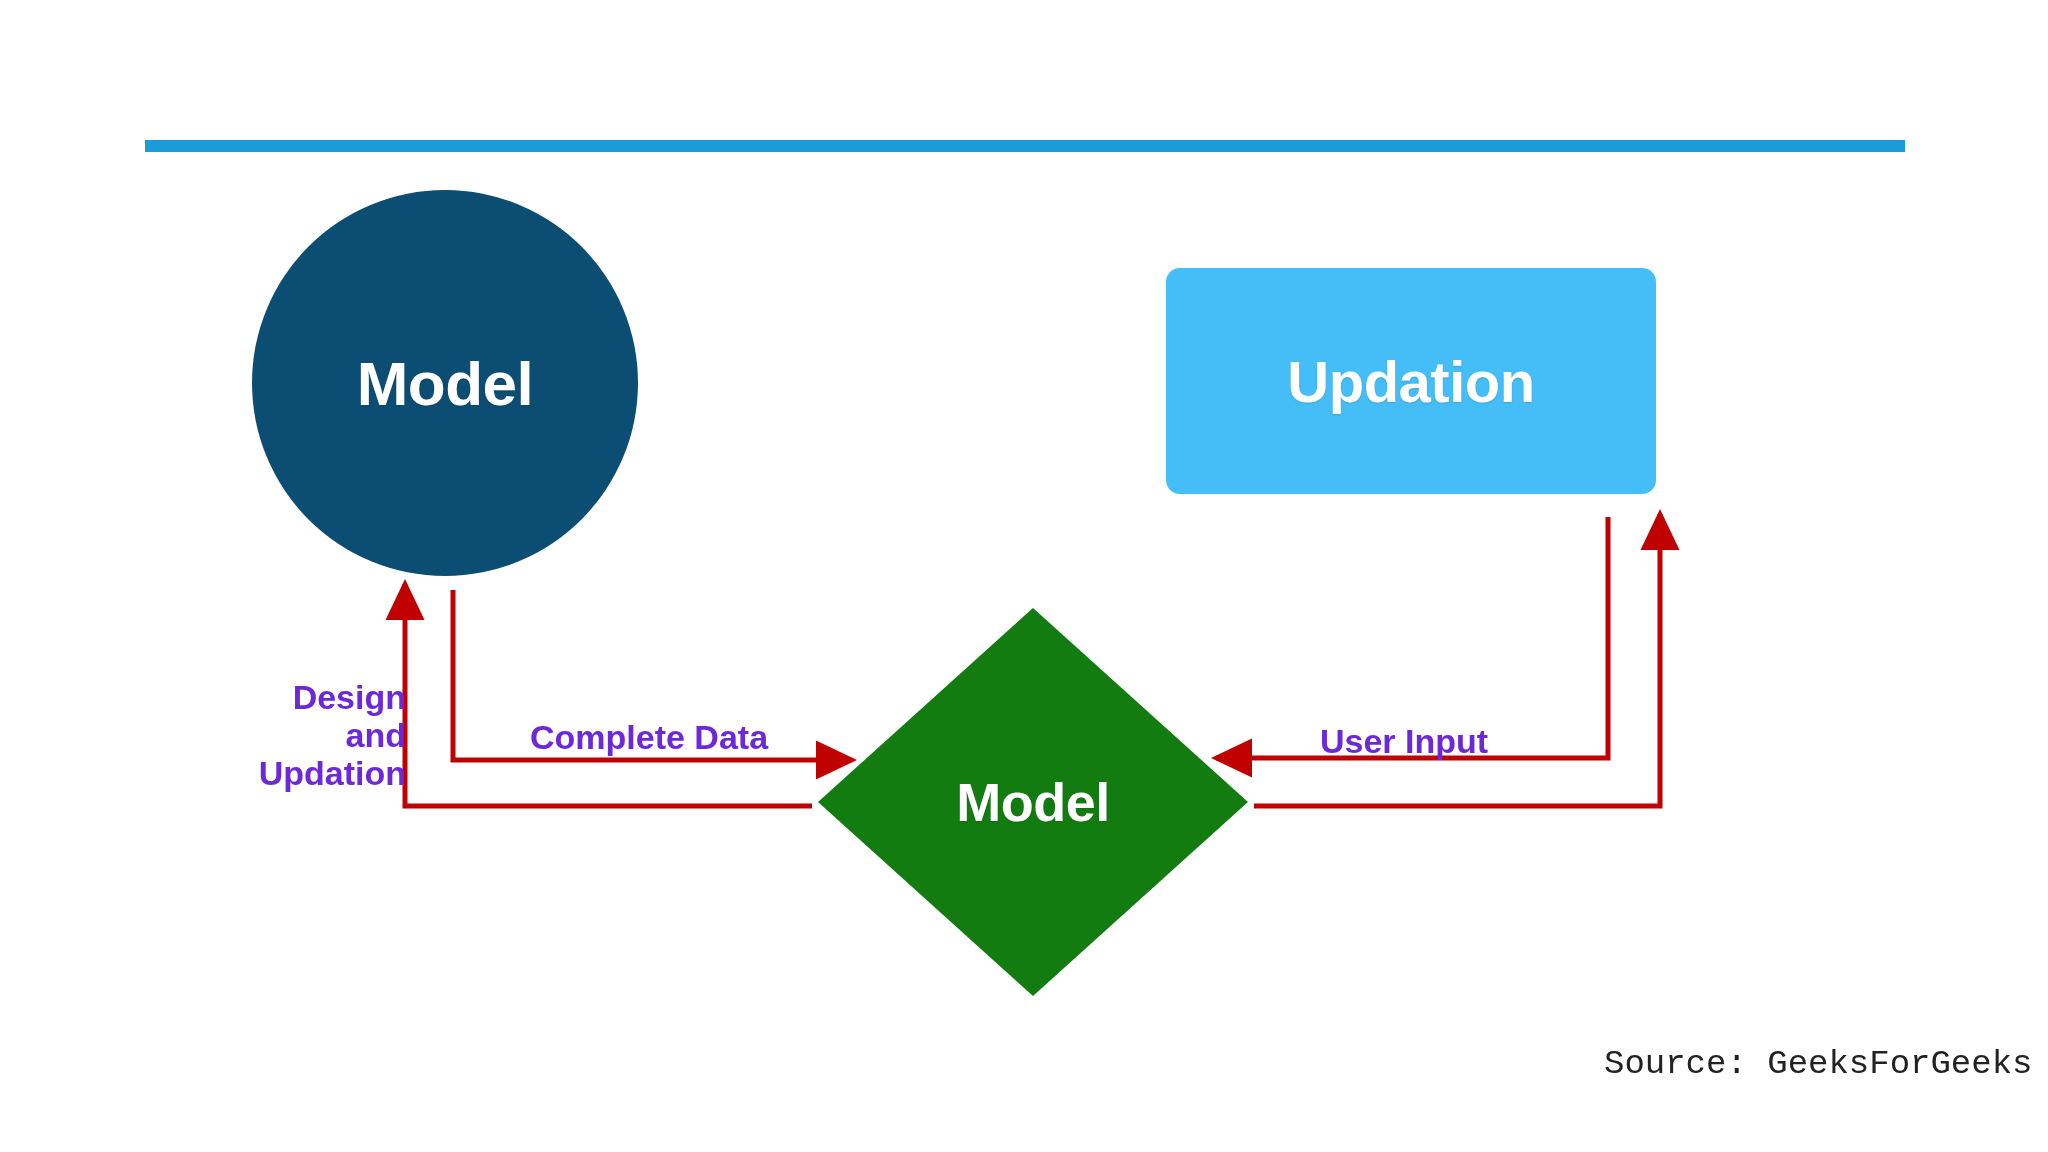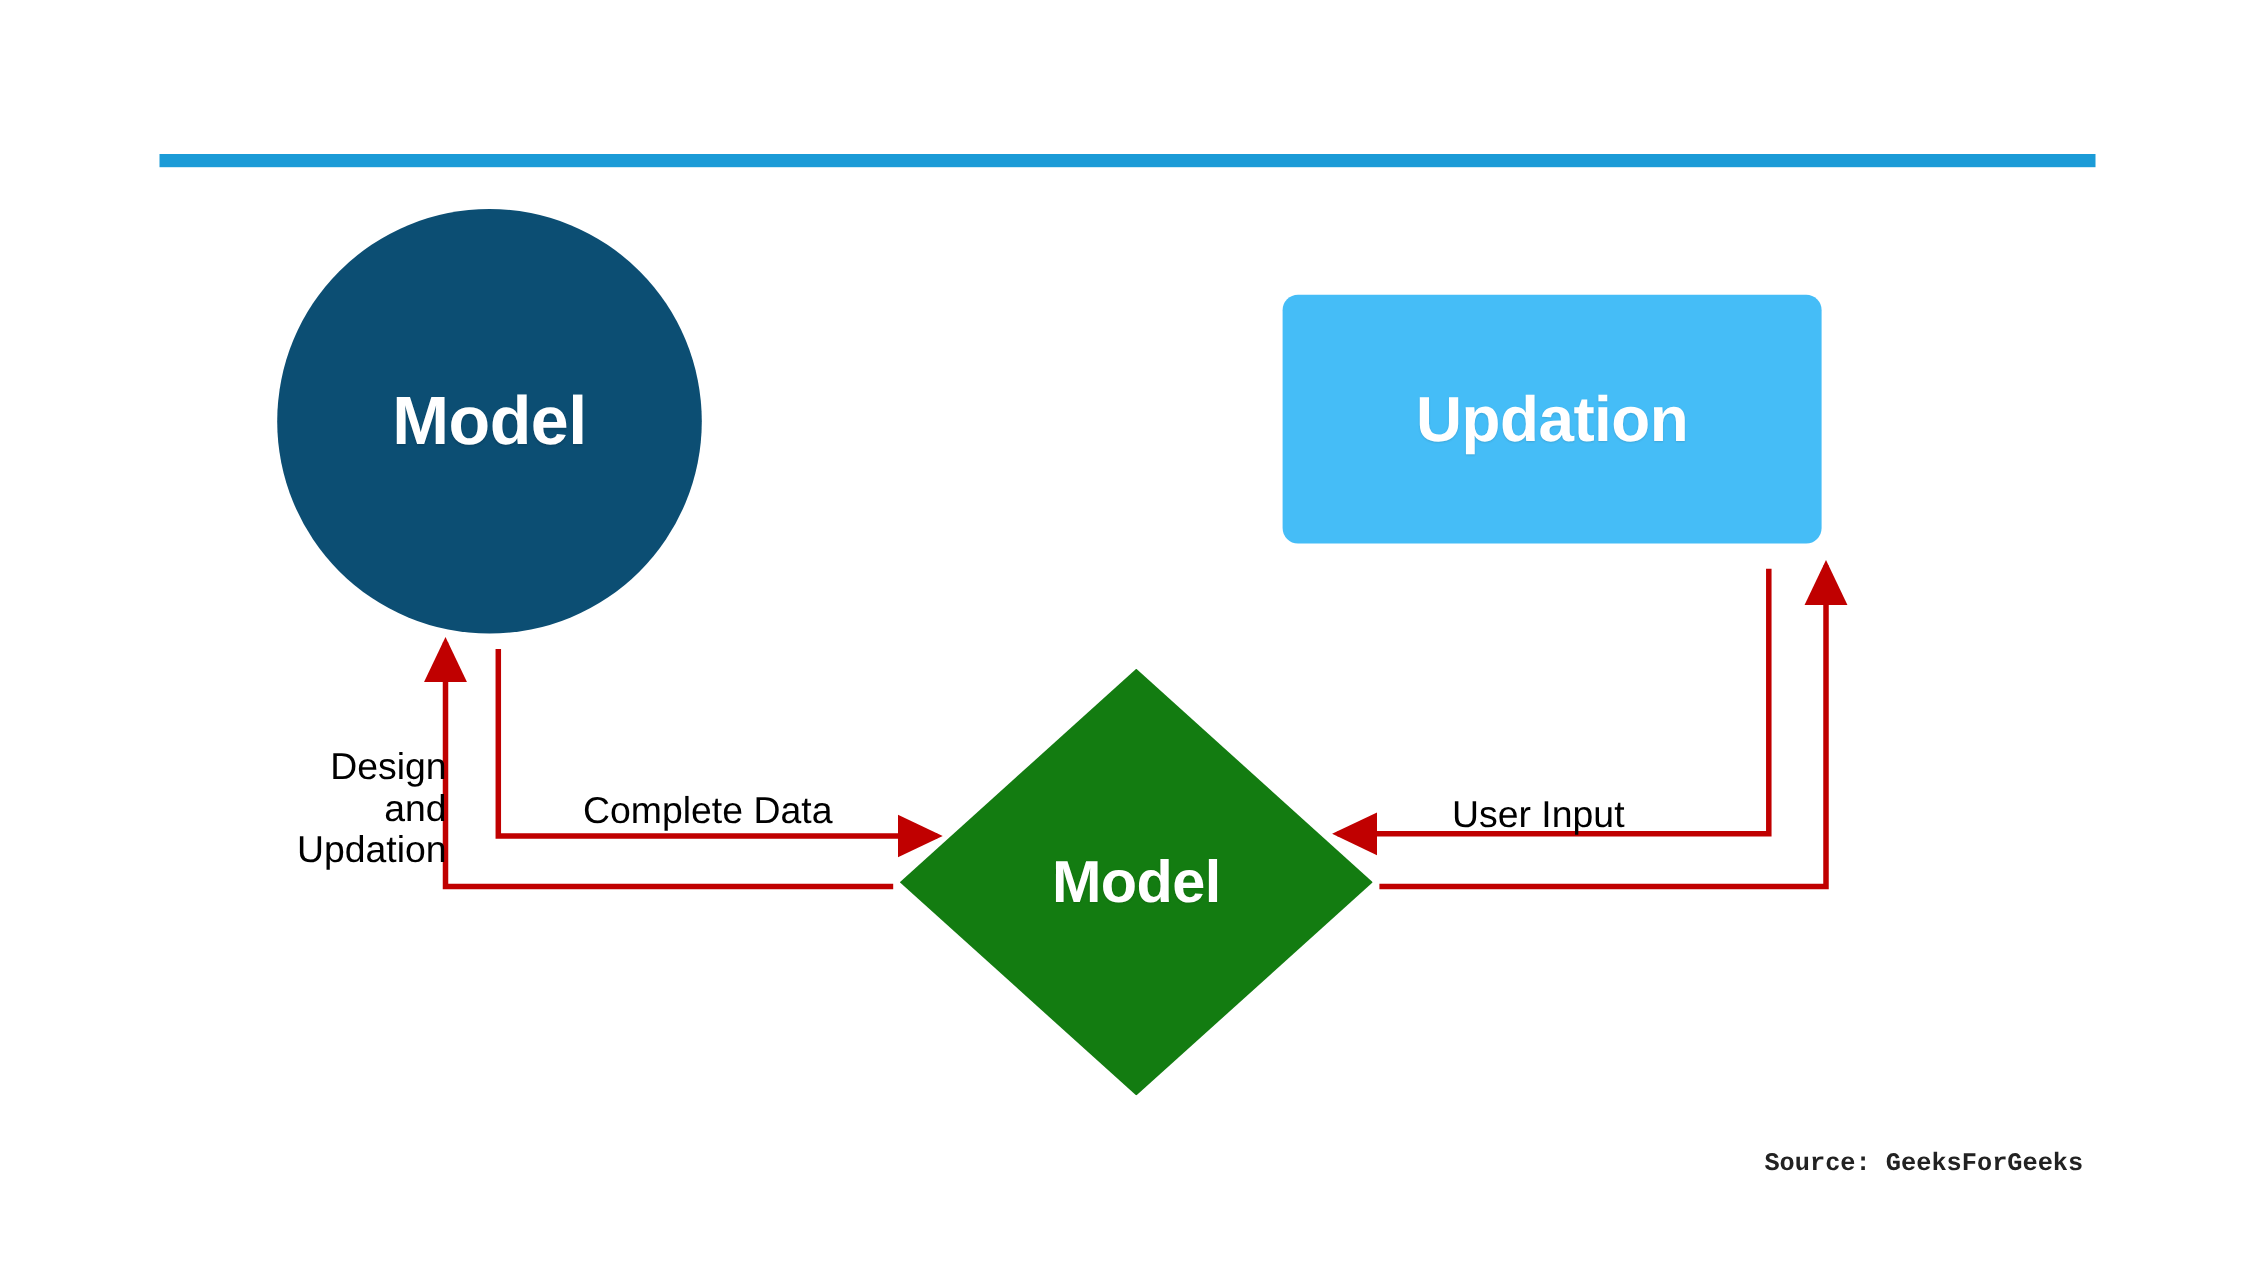--- a/index.html
+++ b/index.html
@@ -89,42 +89,41 @@
   .view-text {
     left: 818px;
     top: 608px;
     width: 430px;
     height: 388px;
     font-size: 54px;
   }
   
   .edge-label {
     position: absolute;
-    color: #000000;
+    color: #6d28d9;
     font-size: 34px;
     line-height: 1.12;
-    font-weight: 400;
+    font-weight: 700;
     white-space: pre-line;
     pointer-events: none;
   }
 
   #design-updation-label { left: 186px; top: 678px; width: 220px; text-align: right; }
   #complete-data-label   { left: 530px; top: 718px; width: 290px; text-align: left; }
   #user-input-label      { left: 1320px; top: 722px; width: 260px; text-align: left; }
   #display-data-label    { left: 1690px; top: 718px; width: 170px; text-align: center; }
 
   .source-note {
     position: absolute;
     left: 1604px;
     top: 1045px;
     font-family: "Liberation Mono", "DejaVu Sans Mono", monospace;
-    font-size: 23px;
+    font-size: 34px;
     color: #222222;
     white-space: nowrap;
-    font-weight: bold;
   }
   svg.wires {
     position: absolute;
     left: 0; top: 0;
     width: 2048px;
     height: 1152px;
     pointer-events: none;
   }
 </style>
 </head>

